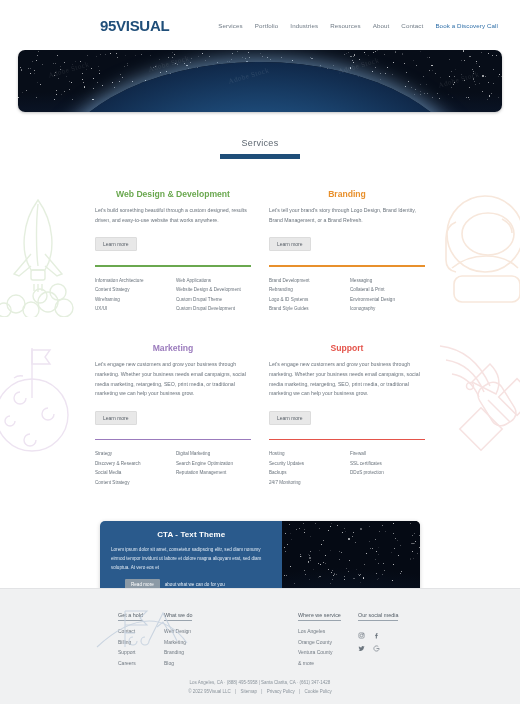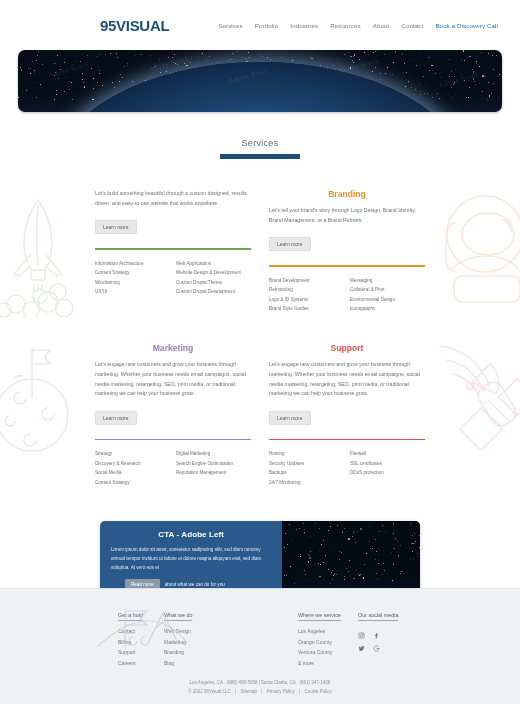--- a/index.html
+++ b/index.html
@@ -669,20 +669,21 @@
 </div>
 
 <div class="sec-title-wrap">
   <div class="sec-title">Services</div>
   <div class="sec-underline"></div>
 </div>
 
 <div class="services">
 
   <div class="card c-green">
+    <h3>Web Design &amp; Development</h3>
     <p>Let's build something beautiful through a custom designed, results driven, and easy-to-use website that works anywhere.</p>
     <button class="learn-btn">Learn more</button>
     <div class="divider"></div>
     <div class="lists">
       <ul>
         <li>Information Architecture</li>
         <li>Content Strategy</li>
         <li>Wireframing</li>
         <li>UX/UI</li>
       </ul>
@@ -754,21 +755,21 @@
         <li>DDoS protection</li>
       </ul>
     </div>
   </div>
 
 </div>
 
 <div class="cta-wrap">
   <div class="cta">
     <div class="cta-left">
-      <h4>CTA - Adobe Left</h4>
+      <h4>CTA - Text Theme</h4>
       <p>Lorem ipsum dolor sit amet, consetetur sadipscing elitr, sed diam nonumy eirmod tempor invidunt ut labore et dolore magna aliquyam erat, sed diam voluptua. At vero eos et</p>
       <div class="cta-row">
         <button class="cta-btn">Read more</button>
         <span class="cta-note">about what we can do for you</span>
       </div>
     </div>
     <div class="cta-right">
       <div class="stars" id="starfield2">
           <i style="left:69.6px;top:14.8px;opacity:0.61;width:1px;height:1px"></i>
           <i style="left:26.8px;top:36.2px;opacity:0.41;width:1.4px;height:1.4px"></i>

